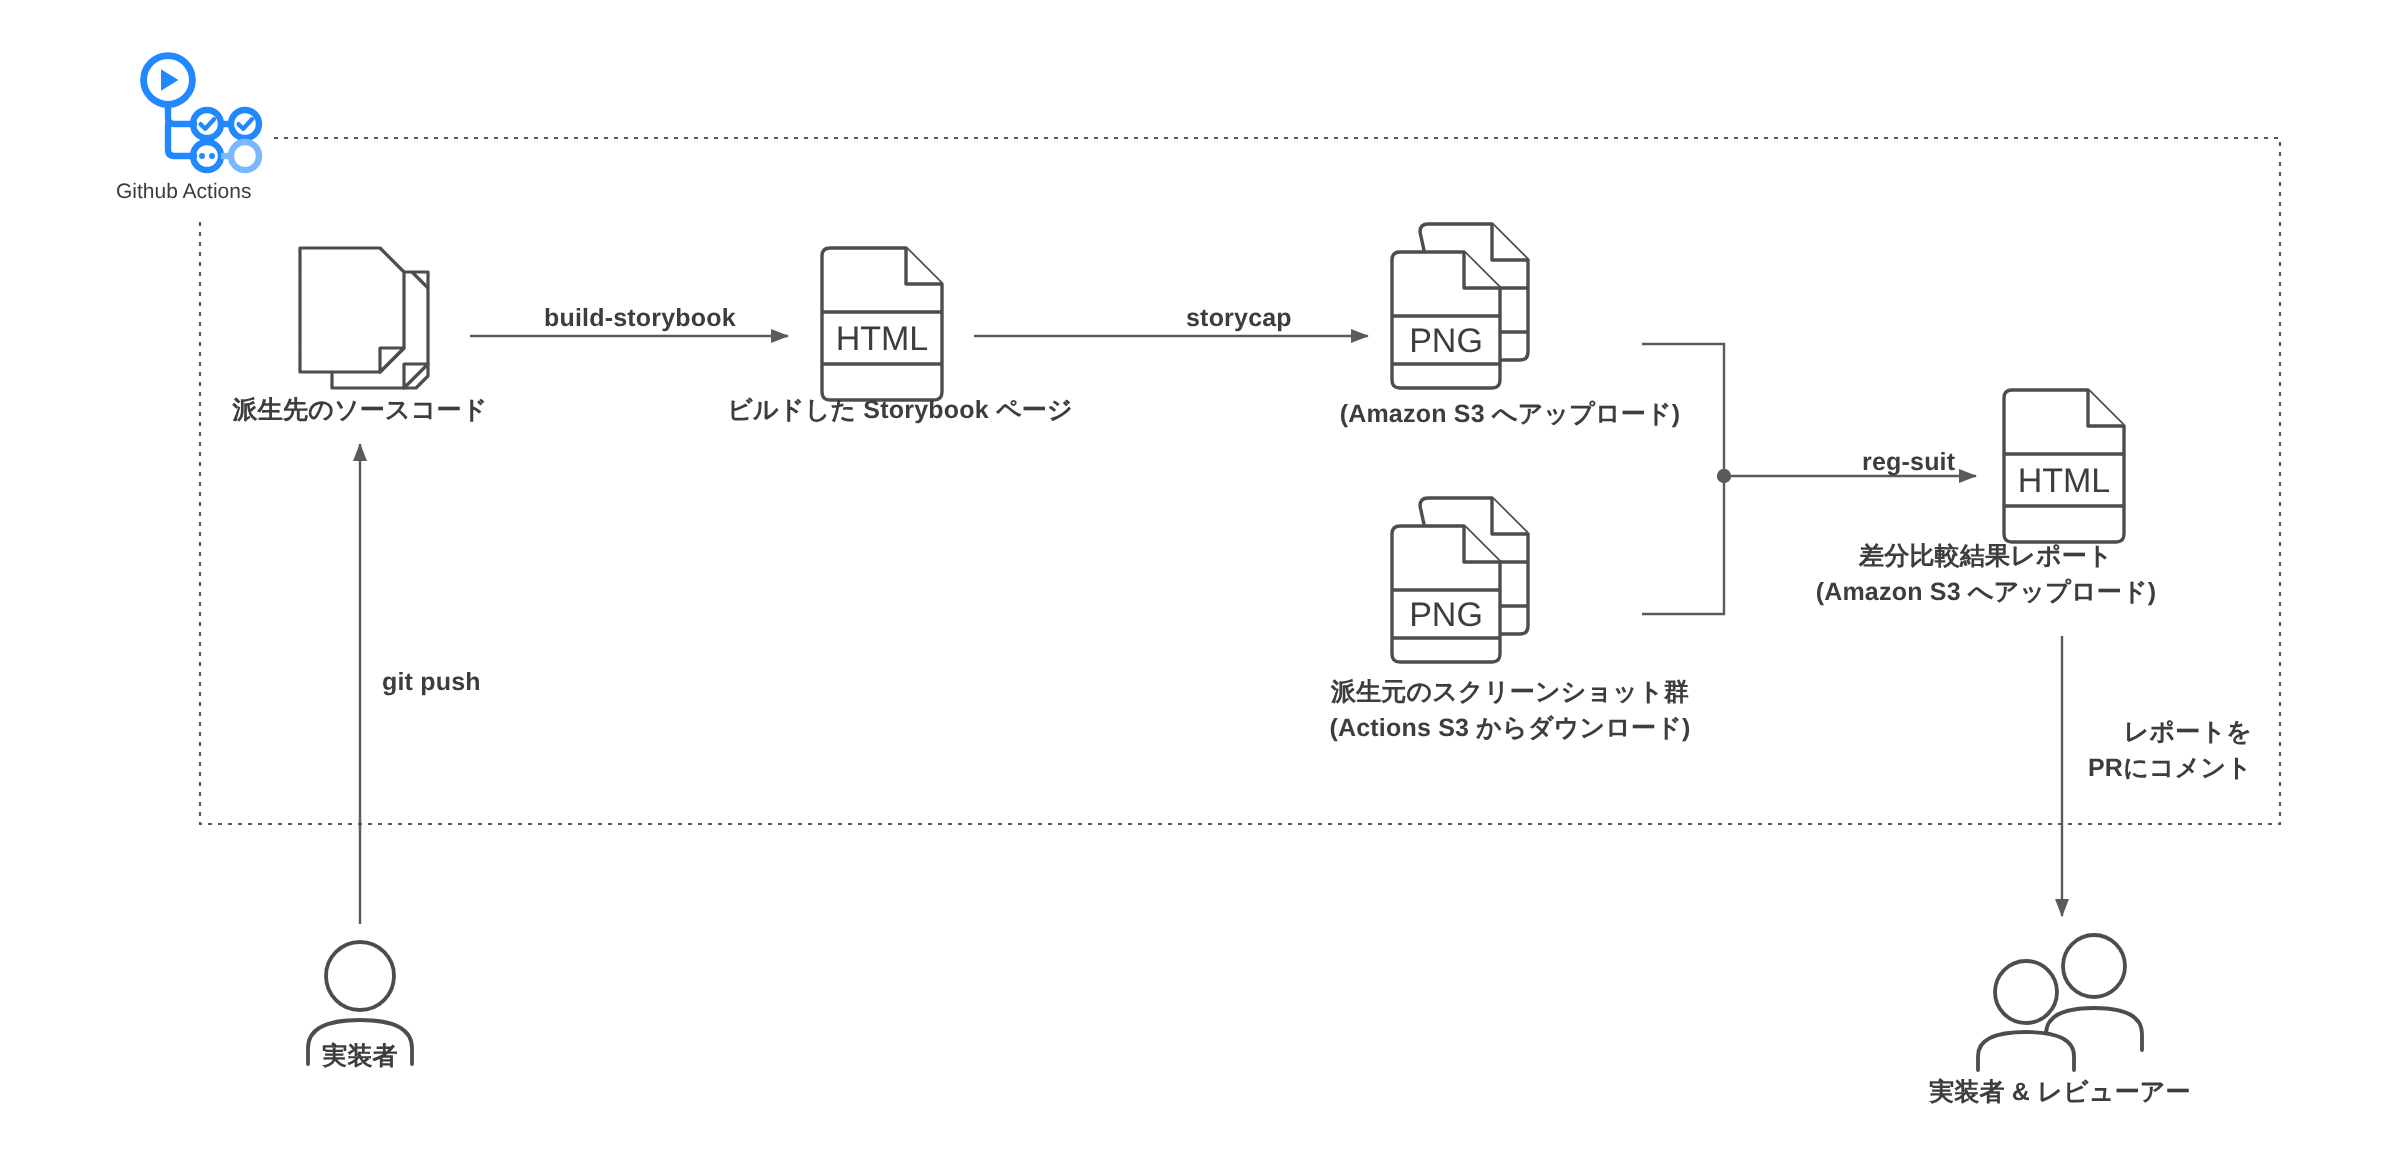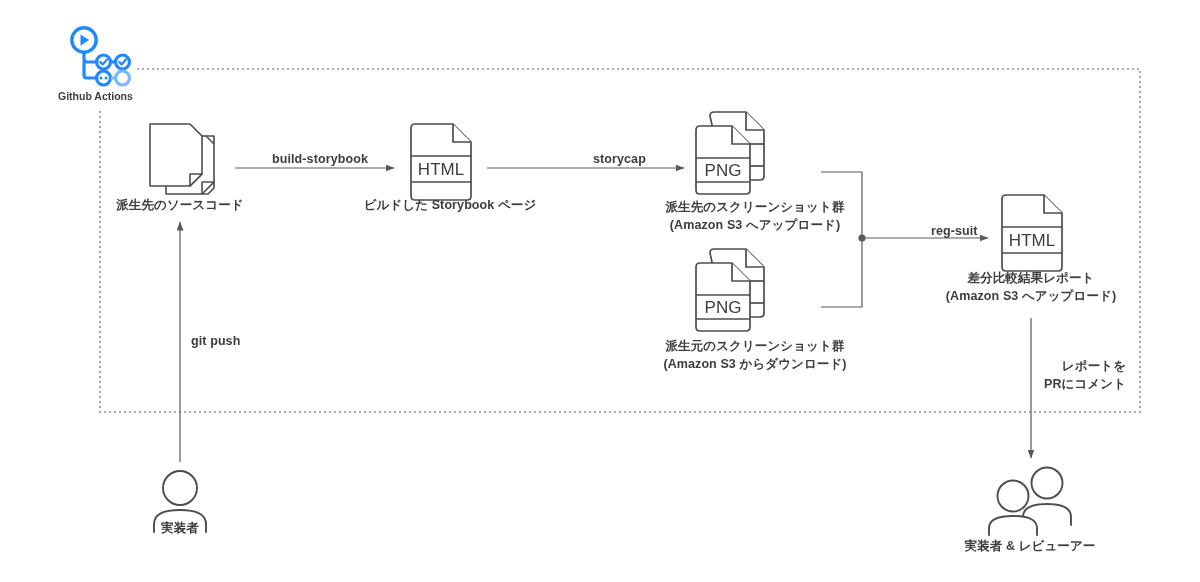--- a/index.html
+++ b/index.html
@@ -43,21 +43,21 @@
     font-size: 12.5px;
     font-weight: bold;
     color: #3d3d3d;
     line-height: 1.45;
     white-space: nowrap;
     letter-spacing: 0.1px;
   }
   .ga-label {
     position: absolute;
     font-size: 10.5px;
-    font-weight: bold;
+    font-weight: normal;
     color: #3d3d3d;
     white-space: nowrap;
   }
   .file-text {
     font-family: "Liberation Sans", "DejaVu Sans", sans-serif;
     font-size: 17px;
     fill: #3d3d3d;
     font-weight: normal;
   }
 </style>
@@ -181,30 +181,29 @@
 
   <div class="node" style="left:80px; top:196px; width:200px;">
     <div class="node-label">派生先のソースコード</div>
   </div>
 
   <div class="node" style="left:340px; top:196px; width:220px;">
     <div class="node-label">ビルドした Storybook ページ</div>
   </div>
 
   <div class="node" style="left:640px; top:198px; width:230px;">
-    <div class="node-label">派生先のスクリーンショット群</div>
     <div class="node-label">(Amazon S3 へアップロード)</div>
   </div>
 
   <div class="node" style="left:635px; top:337px; width:240px;">
     <div class="node-label">派生元のスクリーンショット群</div>
-    <div class="node-label">(Amazon S3 からダウンロード)</div>
-  </div>
-
-  <div class="node" style="left:931px; top:269px; width:200px;">
+    <div class="node-label">(Actions S3 からダウンロード)</div>
+  </div>
+
+  <div class="node" style="left:893px; top:269px; width:200px;">
     <div class="node-label">差分比較結果レポート</div>
     <div class="node-label">(Amazon S3 へアップロード)</div>
   </div>
 
   <div class="node" style="left:120px; top:519px; width:120px;">
     <div class="node-label">実装者</div>
   </div>
 
   <div class="node" style="left:960px; top:537px; width:140px;">
     <div class="node-label">実装者 &amp; レビューアー</div>

